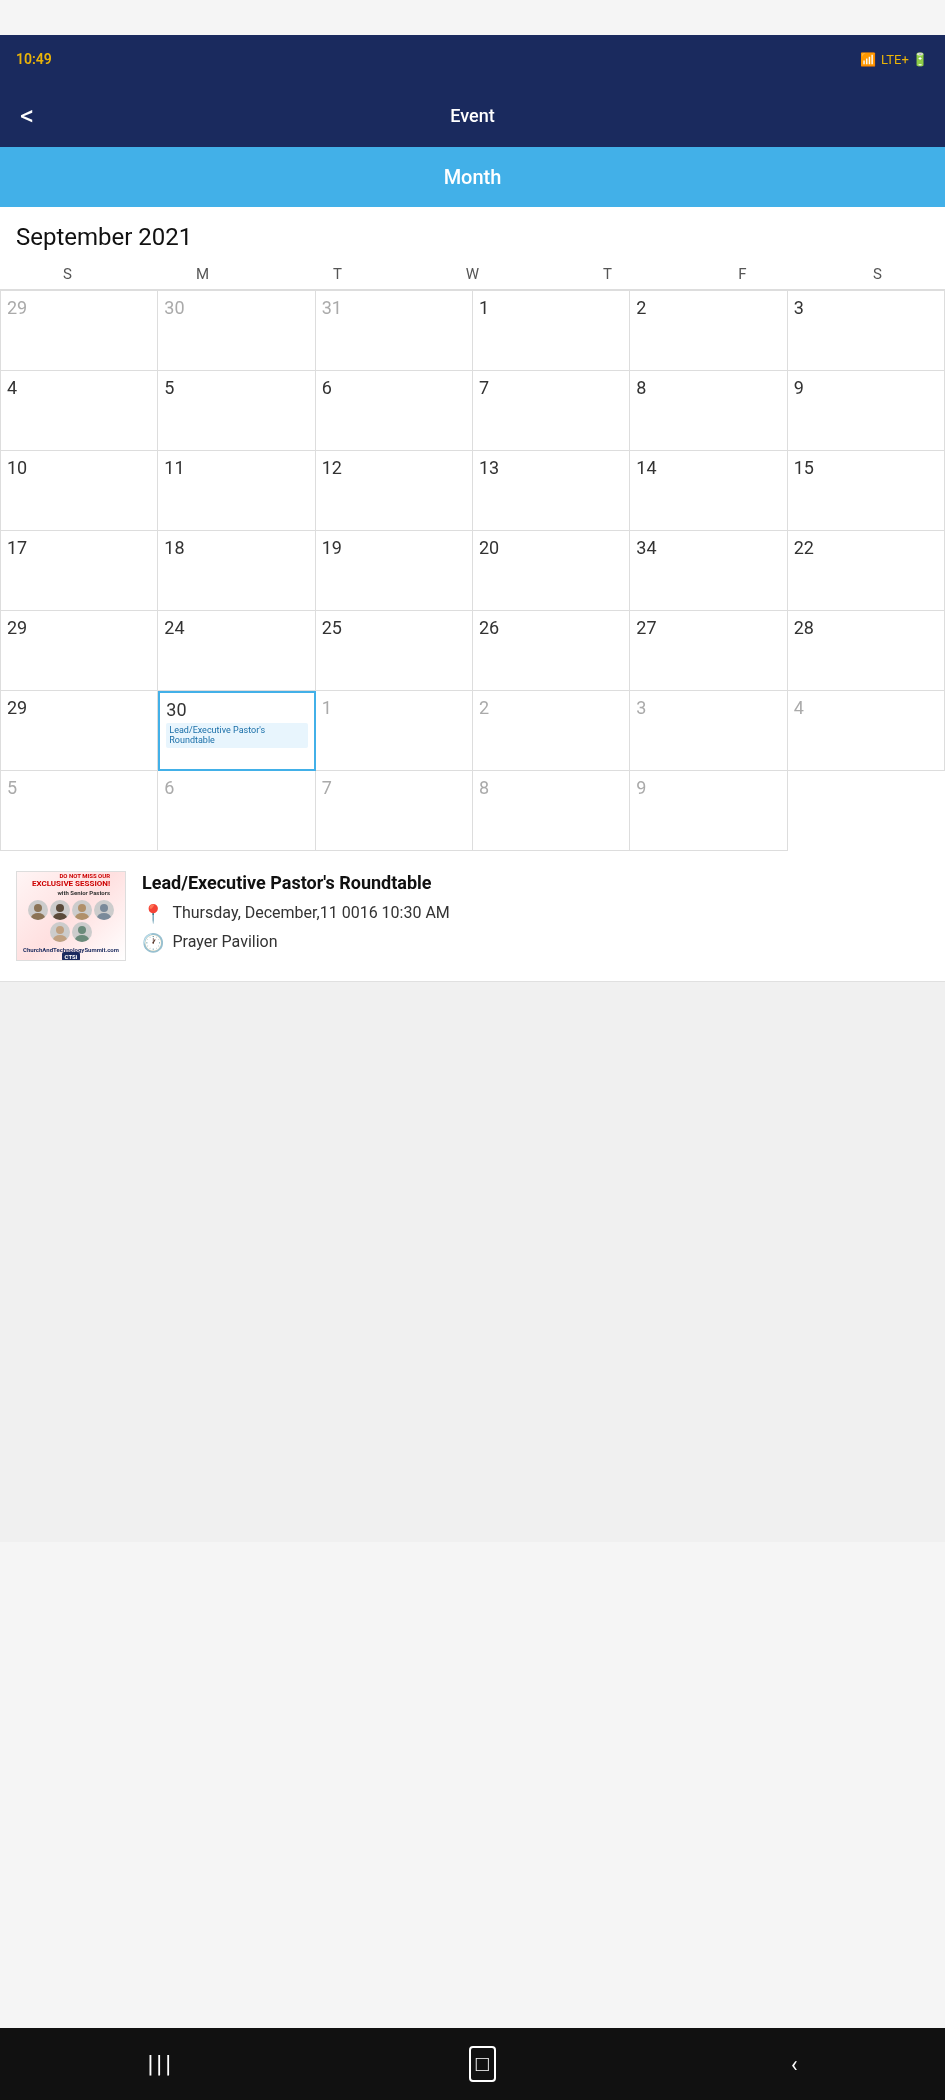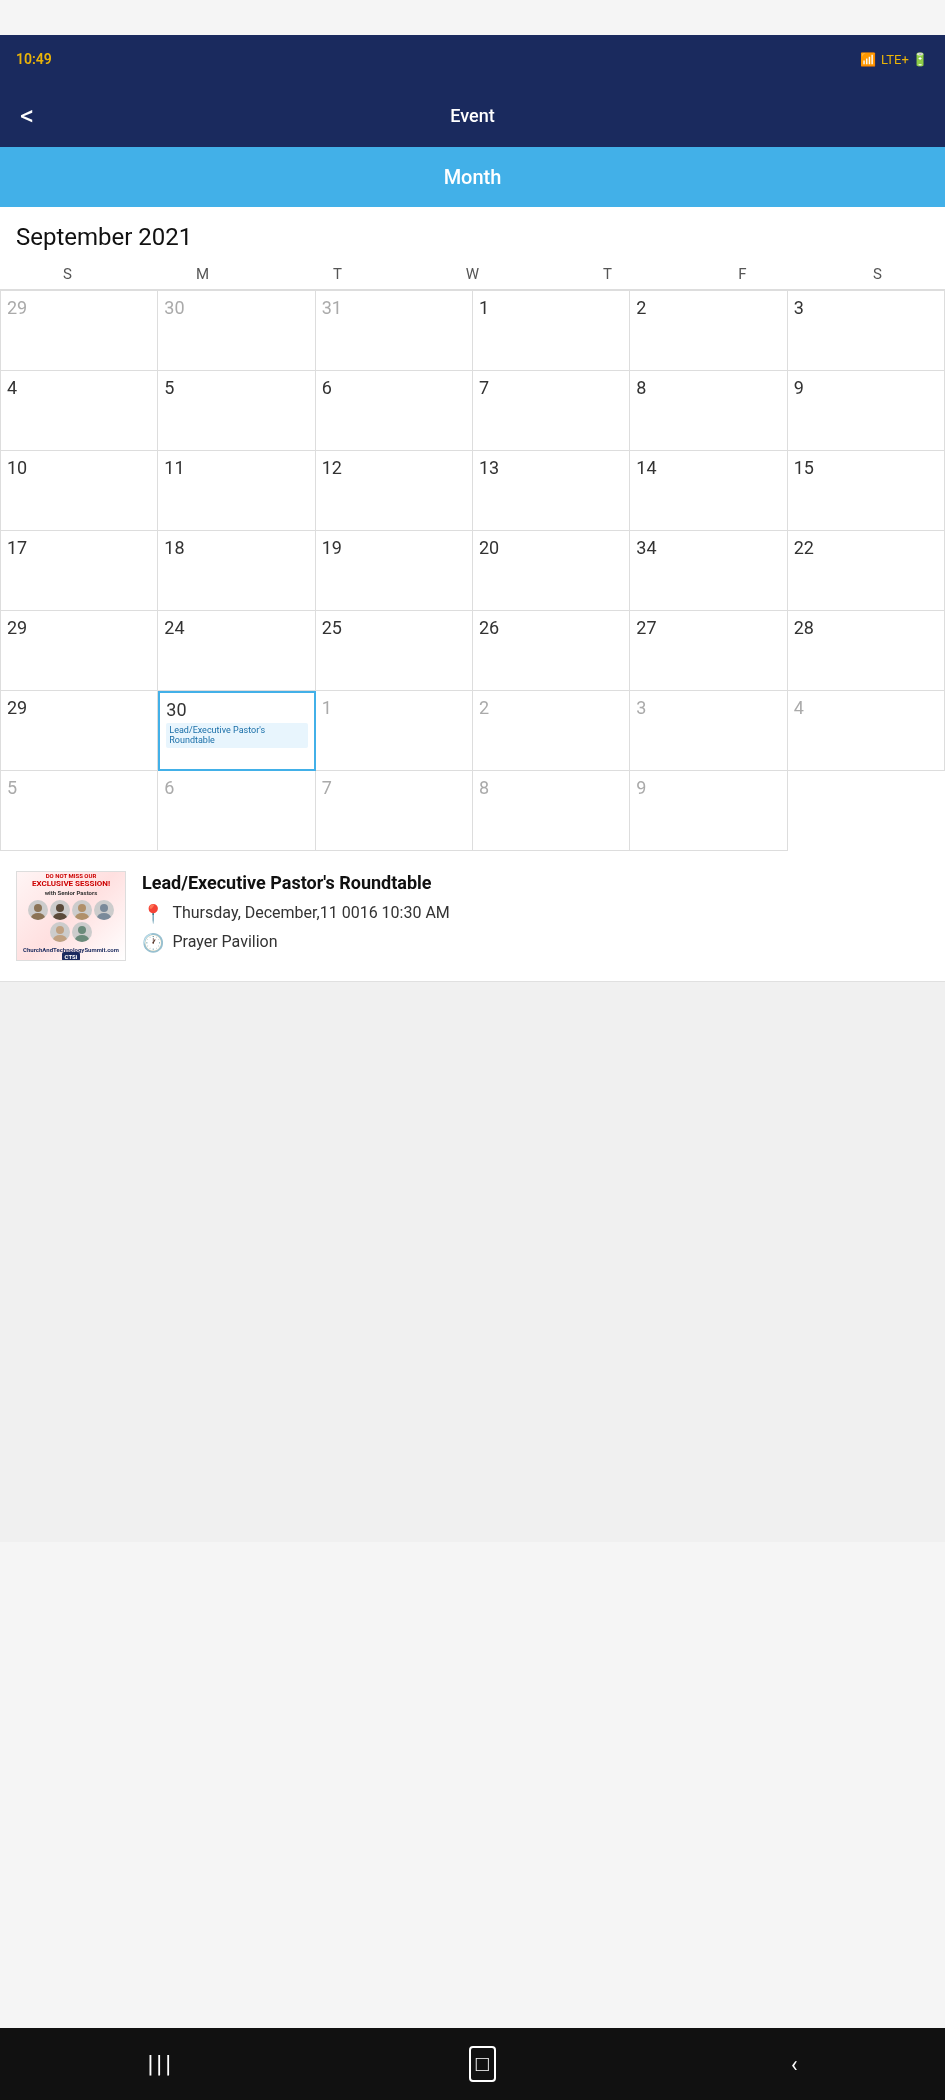--- a/index.html
+++ b/index.html
@@ -173,21 +173,21 @@
       align-items: center;
       justify-content: center;
       padding: 4px;
       font-size: 7px;
       color: #333;
     }
     .thumbnail-top {
       color: #c00;
       font-size: 6px;
       font-weight: 700;
-      text-align: center;
+      text-align: right;
       line-height: 1.2;
       margin-bottom: 2px;
     }
     .thumbnail-faces {
       display: flex;
       flex-wrap: wrap;
       gap: 2px;
       justify-content: center;
       margin: 2px 0;
     }

